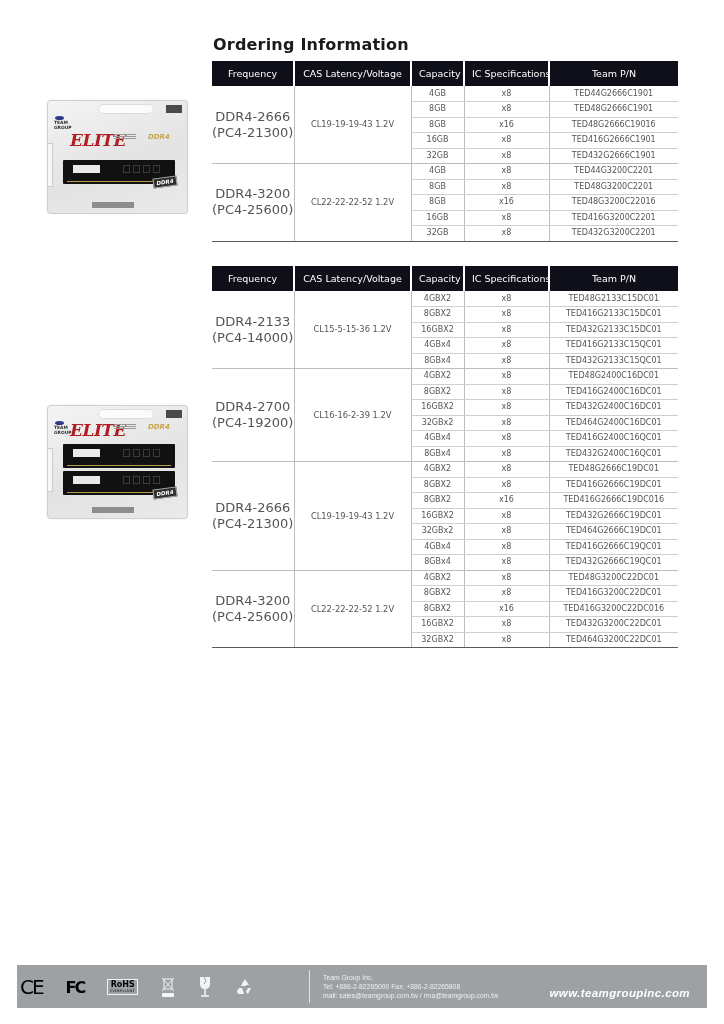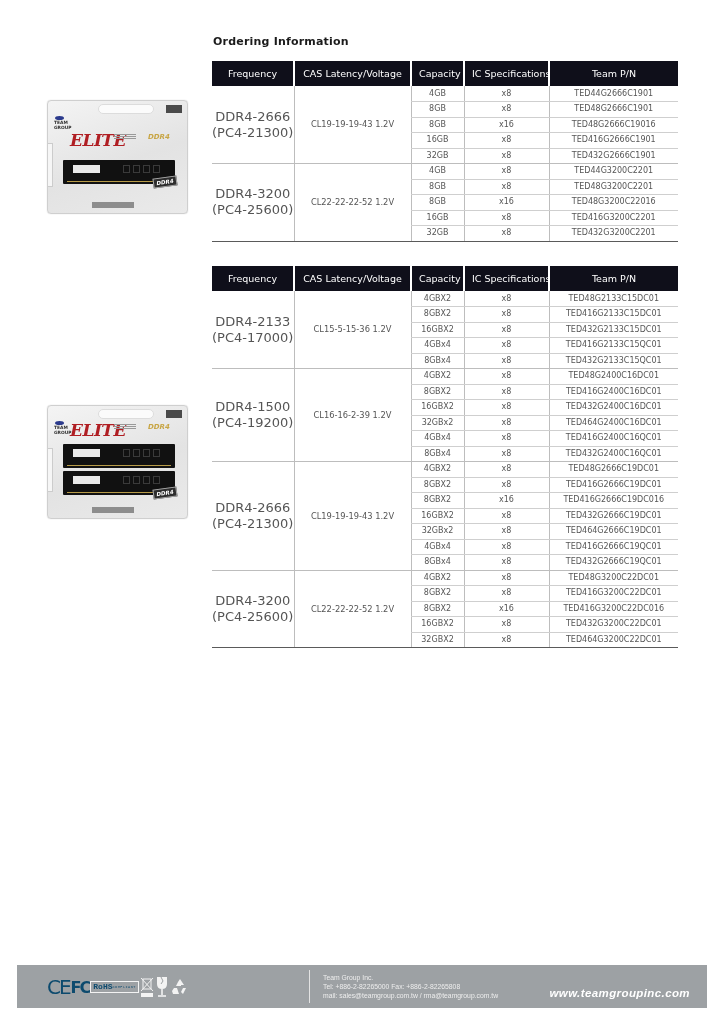--- a/index.html
+++ b/index.html
@@ -1,21 +1,21 @@
 <!DOCTYPE html>
 <html><head>
   <meta charset="utf-8">
   <style>
     * { box-sizing: border-box; margin: 0; padding: 0; }
     html, body { width: 724px; height: 1024px; background: #ffffff; overflow: hidden; }
     body { position: relative; font-family: "DejaVu Sans", sans-serif; color: #555; }
 
     .page-title {
       position: absolute; left: 213px; top: 35px;
-      font-family: "DejaVu Sans", sans-serif; font-size: 11px; font-weight: bold;
+      font-family: "DejaVu Sans", sans-serif; font-size: 16px; font-weight: bold;
       color: #1b1b1b; letter-spacing: 0.2px;
     }
 
     table.order {
       position: absolute; left: 212px; width: 466px;
       border-collapse: collapse; table-layout: fixed;
       font-family: "DejaVu Sans", sans-serif;
     }
     table.order col.c1 { width: 82px; }
     table.order col.c2 { width: 117px; }
@@ -82,25 +82,25 @@
     .pkg-ddr4 { position: absolute; width: 24px; height: 10px; background: #2d2d2d; border: 1px solid #aaa;
       color: #fff; font-size: 5.5px; font-weight: bold; font-style: italic; text-align: center; line-height: 8px; transform: rotate(-8deg); }
     .pkg-side { position: absolute; left: 0; top: 42px; width: 5px; height: 44px; border: 1px solid #ccc; border-left: none; background: #f6f6f6; }
     .pkg-bottom { position: absolute; left: 44px; bottom: 5px; width: 42px; height: 6px; background: #8d8d8d; color: #e8e8e8; font-size: 3px; text-align: center; line-height: 6px; }
 
     
     .footer {
       position: absolute; left: 17px; top: 965px; width: 690px; height: 43px;
       background: #9da1a4;
     }
-    .footer-icons { position: absolute; left: 30px; top: 9px; height: 26px; display: flex; align-items: center; gap: 1px; color: #0c4a6e; }
+    .footer-icons { position: absolute; left: 3px; top: 9px; height: 26px; display: flex; align-items: center; gap: 23px; color: #000000; }
     .fi { display: inline-flex; align-items: center; justify-content: center; }
     .fi-ce { font-size: 20px; font-family: "DejaVu Sans", sans-serif; letter-spacing: -2px; font-weight: normal; }
     .fi-fc { font-size: 16px; font-weight: bold; letter-spacing: -2px; font-family: "DejaVu Sans", sans-serif; }
-    .fi-rohs { border: 1.5px solid #f3f3f3; font-size: 8px; font-weight: bold; line-height: 8px; padding: 1px 2px; flex-direction: row; font-family: Liberation Mono, monospace; }
+    .fi-rohs { border: 1.5px solid #f3f3f3; font-size: 8px; font-weight: bold; line-height: 8px; padding: 1px 2px; flex-direction: column; }
     .fi-rohs small { font-size: 3.5px; line-height: 4px; font-weight: normal; letter-spacing: 0.5px; }
     .footer-divider { position: absolute; left: 292px; top: 5px; width: 1px; height: 33px; background: #e3e3e3; }
     .footer-contact { position: absolute; left: 306px; top: 8px; font-size: 6.8px; line-height: 9px; color: #eeeeee; font-family: "Liberation Sans", sans-serif; }
     .footer-url { position: absolute; right: 17px; top: 22px; font-size: 11.5px; font-weight: bold; color: #ffffff; letter-spacing: 0.4px; font-family: "Liberation Sans", sans-serif; font-style: italic; }
   </style>
 </head>
 <body>
 
 <div class="page-title">Ordering Information</div>
 
@@ -249,21 +249,21 @@
       <th>CAS Latency/Voltage</th>
       <th>Capacity</th>
       <th>IC Specifications</th>
       <th>Team P/N</th>
     </tr>
   </thead>
   <tbody id="table2-body">
       <tr>
         <td class="freq" rowspan="5">
           <div>DDR4-2133</div>
-          <div>(PC4-17000)</div>
+          <div>(PC4-14000)</div>
         </td>
         <td class="cas" rowspan="5">CL15-5-15-36 1.2V</td>
         <td class="cap">4GBX2</td>
         <td class="ic">x8</td>
         <td class="pn">TED48G2133C15DC01</td>
       </tr>
       <tr>
         <td class="cap">8GBX2</td>
         <td class="ic">x8</td>
         <td class="pn">TED416G2133C15DC01</td>
@@ -278,21 +278,21 @@
         <td class="ic">x8</td>
         <td class="pn">TED416G2133C15QC01</td>
       </tr>
       <tr class="group-last">
         <td class="cap">8GBx4</td>
         <td class="ic">x8</td>
         <td class="pn">TED432G2133C15QC01</td>
       </tr>
       <tr>
         <td class="freq" rowspan="6">
-          <div>DDR4-1500</div>
+          <div>DDR4-2700</div>
           <div>(PC4-19200)</div>
         </td>
         <td class="cas" rowspan="6">CL16-16-2-39 1.2V</td>
         <td class="cap">4GBX2</td>
         <td class="ic">x8</td>
         <td class="pn">TED48G2400C16DC01</td>
       </tr>
       <tr>
         <td class="cap">8GBX2</td>
         <td class="ic">x8</td>

